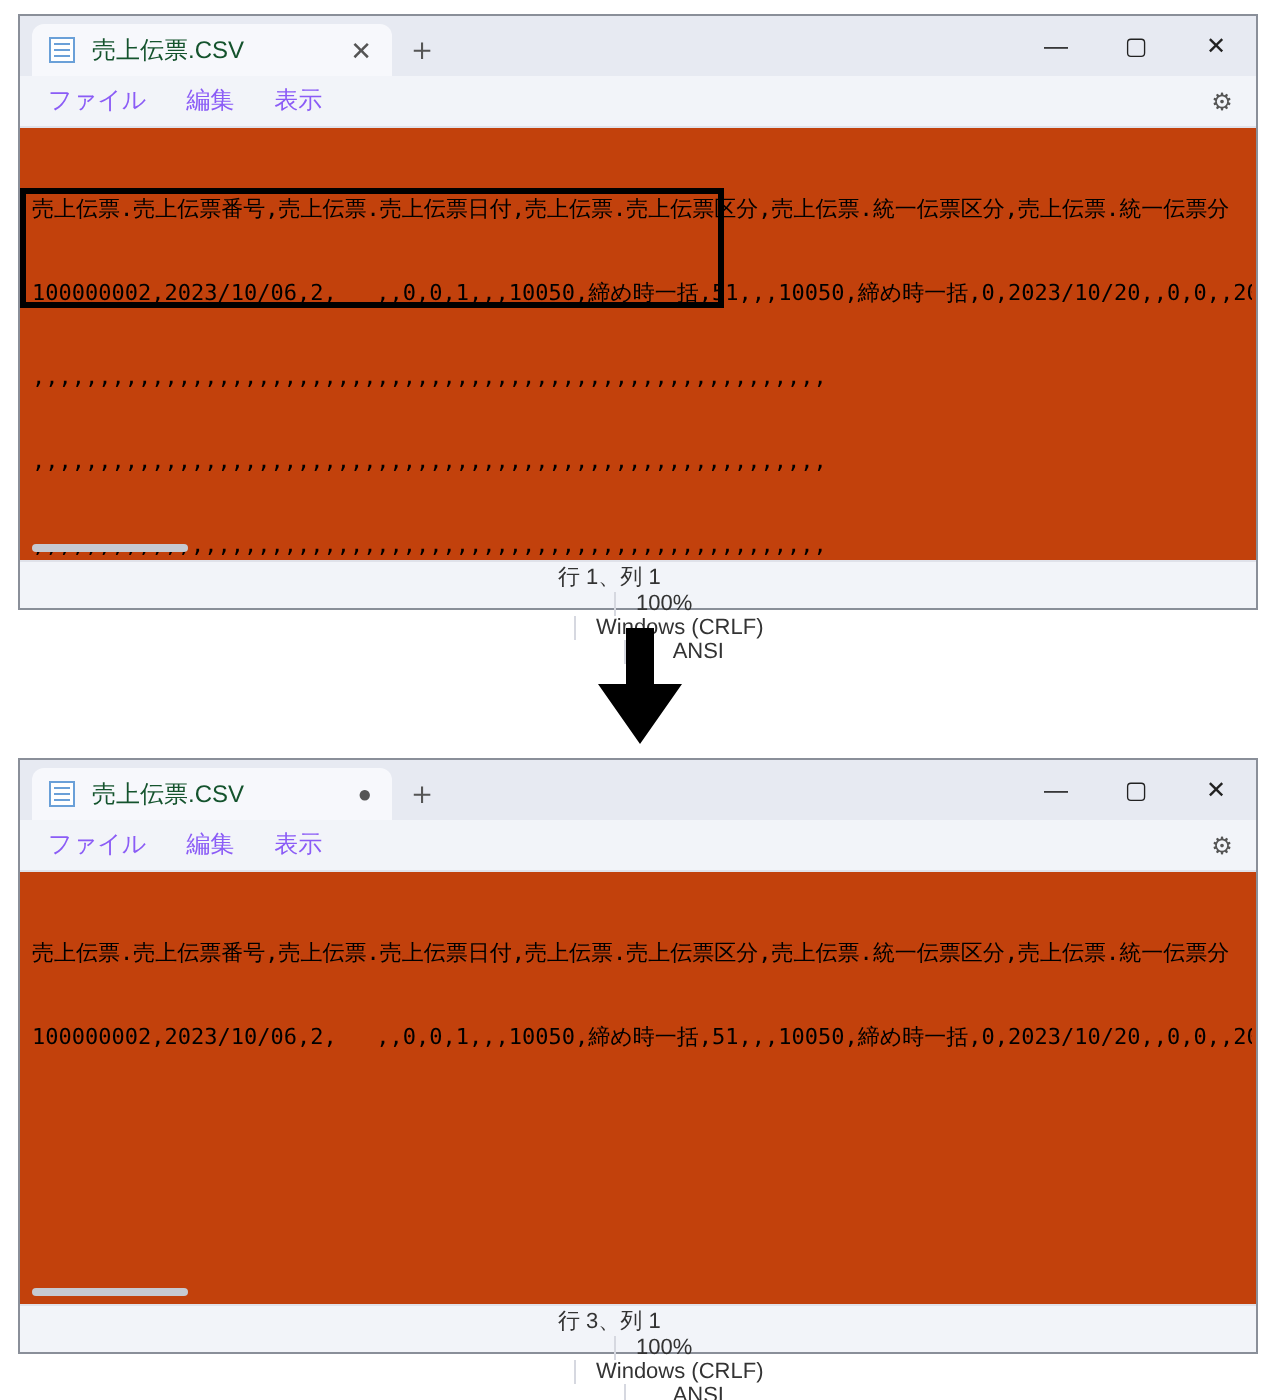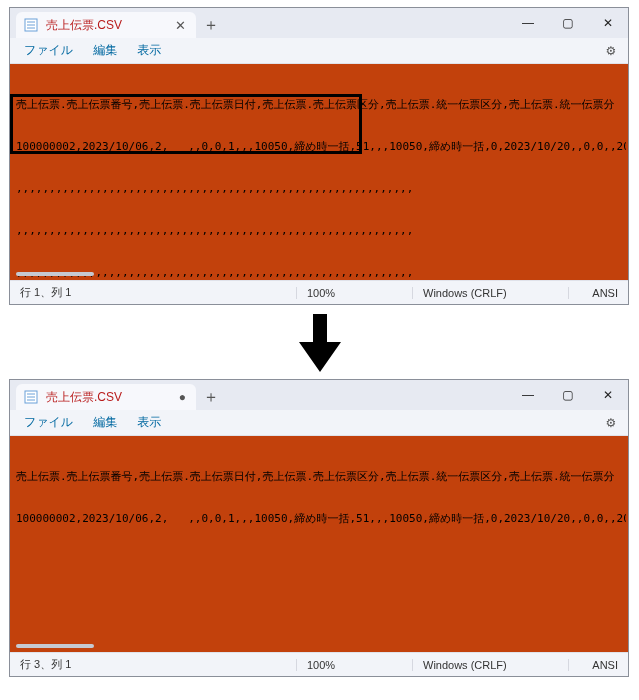--- a/index.html
+++ b/index.html
@@ -37,21 +37,21 @@
     align-items: center;
     gap: 8px;
     background: #f7f8fc;
     border-radius: 6px 6px 0 0;
     padding: 0 10px 0 8px;
     margin: 4px 0 0 6px;
     height: 26px;
     min-width: 180px;
   }
   .tab .icon { width: 14px; height: 14px; display:flex; align-items:center; justify-content:center; }
-  .tab .label { flex: 1; font-size: 12px; color: #b91c1c; }
+  .tab .label { flex: 1; font-size: 12px; color: #14532d; }
   .tab .dirty { color:#555; font-weight:bold; }
   .tab .close { font-size: 13px; color: #555; }
   .newtab {
     display:flex; align-items:center; justify-content:center;
     width: 30px; color:#555; font-size:16px;
     margin-top:4px;
   }
   .spacer { flex: 1; }
   .win-controls { display:flex; }
   .win-btn {
@@ -62,21 +62,21 @@
 
   .menubar {
     display: flex;
     align-items: center;
     height: 26px;
     padding: 0 6px;
     gap: 4px;
     background: #f2f4f9;
     border-bottom: 1px solid #e0e2ea;
   }
-  .menu-item { padding: 2px 8px; font-size: 12px; color:#0369a1; }
+  .menu-item { padding: 2px 8px; font-size: 12px; color:#8b5cf6; }
   .menu-spacer { flex:1; }
   .gear { width:22px; text-align:center; color:#555; }
 
   .content {
     flex: 1;
     background: #c2410c;
     padding: 6px 2px 2px 6px;
     overflow: hidden;
     position: relative;
     font-family: "MS Gothic", monospace;
@@ -104,20 +104,21 @@
   }
 
   .statusbar {
     height: 24px;
     border-top: 1px solid #e0e2ea;
     background:#f2f4f9;
     display:flex;
     align-items:center;
     font-size:11px;
     color:#333;
+    flex-direction:column;
   }
   .status-cell { padding: 0 10px; }
   .status-cell.pos { width: 100px; }
   .status-flex { flex:1; }
   .status-cell.brd { border-left:1px solid #d6d8e0;margin-left:46px; }
   .status-cell.zoom { width:70px; text-align:left; }
   .status-cell.eol { width:110px; }
   .status-cell.enc { width:60px;text-align:right; }
 
   .arrow {

